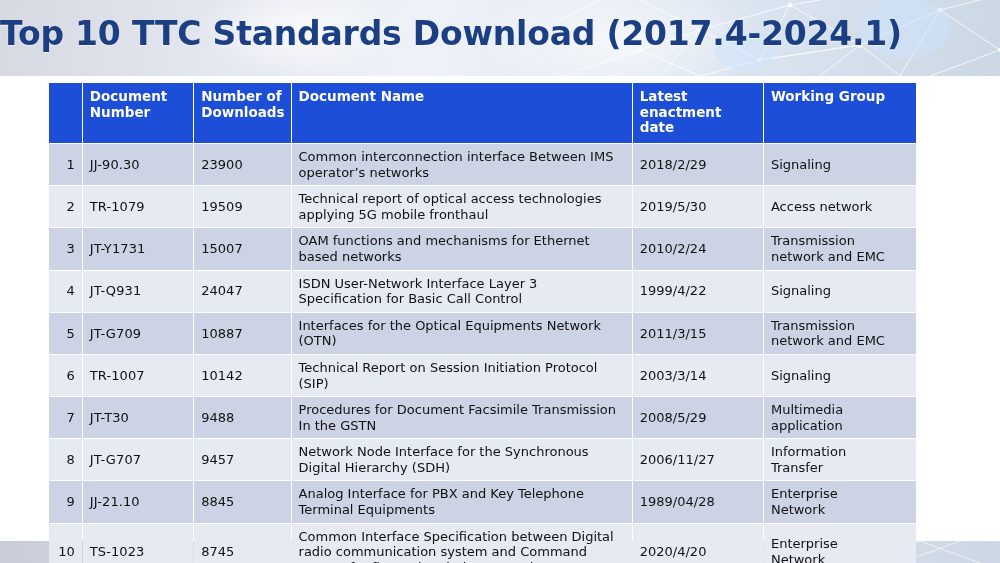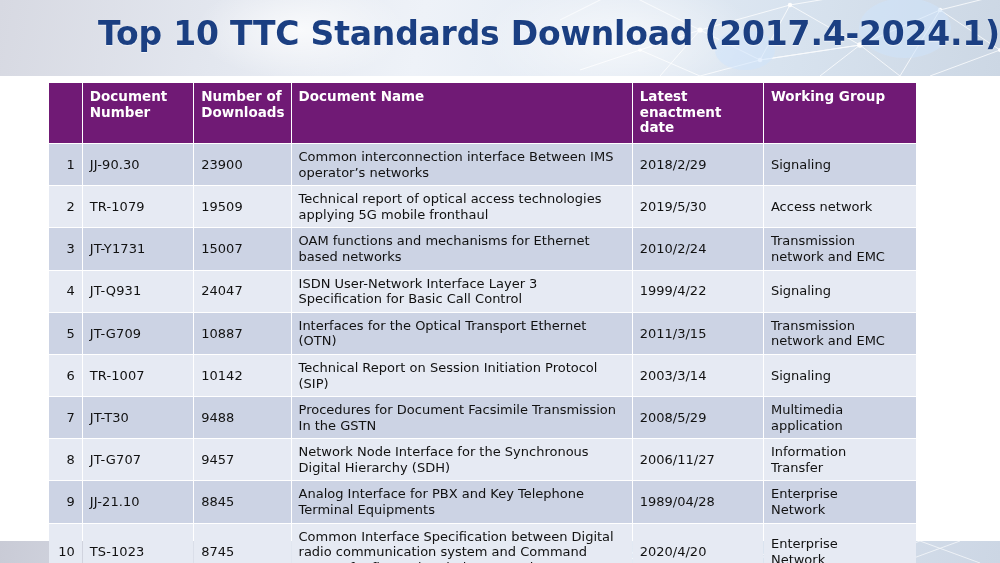--- a/index.html
+++ b/index.html
@@ -33,21 +33,21 @@
     background: linear-gradient(100deg, #c9cbd6 0%, #dfe4ee 25%, #e9eff7 50%, #dde6f1 72%, #ccd6e4 100%);
     overflow: hidden;
   }
   .netsvg { position: absolute; left: 0; top: 0; }
 
   
   #title {
     position: absolute;
     left: 0; top: 14px;
     width: 1000px;
-    text-align: right;
+    text-align: left;
     font-family: "DejaVu Sans", "Liberation Sans", sans-serif;
     font-size: 33px;
     font-weight: bold;
     color: #1b3f82;
     letter-spacing: -0.2px;
     white-space: nowrap;
     text-shadow: 0 1px 1px rgba(255,255,255,0.6);
   }
 
   
@@ -57,21 +57,21 @@
     width: 869px;
   }
   table.data {
     border-collapse: separate;
     border-spacing: 1px;
     width: 869px;
     table-layout: fixed;
     background: transparent;
   }
   table.data th {
-    background: #701a75;
+    background: #1d4ed8;
     color: #ffffff;
     font-size: 13.5px;
     font-weight: bold;
     text-align: left;
     padding: 6px 7px 7px 7px;
     line-height: 1.16;
     vertical-align: top;
     height: 30px;
   }
   th.c-idx { width: 30px; padding: 0; }
@@ -241,21 +241,21 @@
           <td class="c-num nowrapline">24047</td>
           <td class="c-name nowrapline">ISDN  User-Network Interface Layer 3
 Specification for Basic Call Control</td>
           <td class="c-date nowrapline">1999/4/22</td>
           <td class="c-wg nowrapline">Signaling</td>
         </tr>
         <tr class="band-a">
           <td class="c-idx nowrapline">5</td>
           <td class="c-doc nowrapline">JT-G709</td>
           <td class="c-num nowrapline">10887</td>
-          <td class="c-name nowrapline">Interfaces for the Optical Transport Ethernet
+          <td class="c-name nowrapline">Interfaces for the Optical Equipments Network
 (OTN)</td>
           <td class="c-date nowrapline">2011/3/15</td>
           <td class="c-wg nowrapline">Transmission
 network and EMC</td>
         </tr>
         <tr class="band-b">
           <td class="c-idx nowrapline">6</td>
           <td class="c-doc nowrapline">TR-1007</td>
           <td class="c-num nowrapline">10142</td>
           <td class="c-name nowrapline">Technical Report on Session Initiation Protocol

